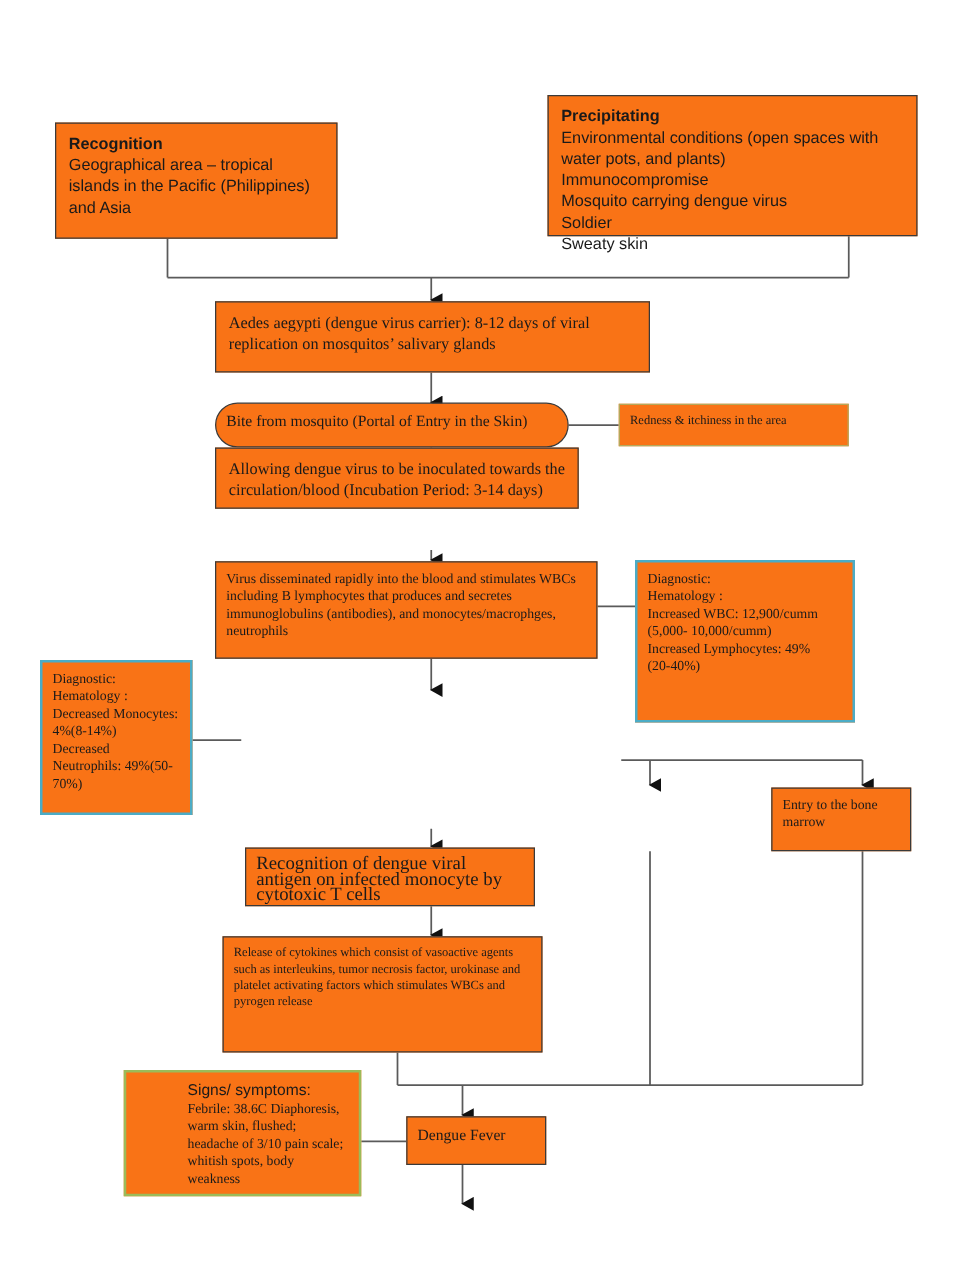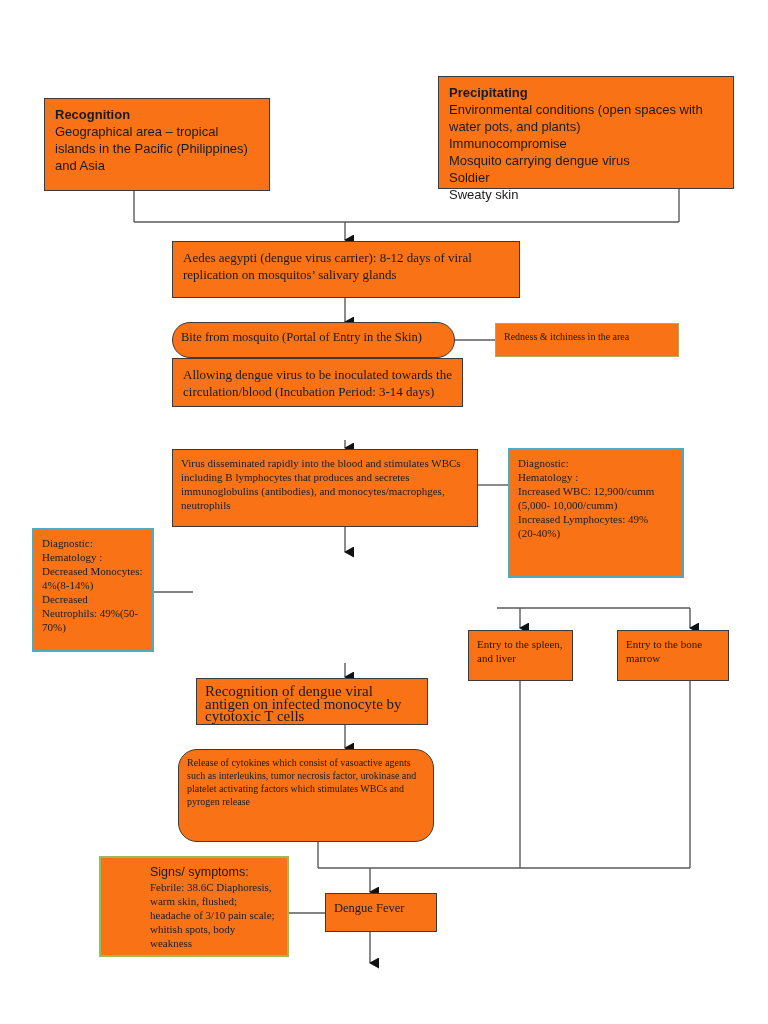--- a/index.html
+++ b/index.html
@@ -158,39 +158,34 @@
   <div class="box teal serif" style="left:32px;top:528px;width:122px;height:124px;">
     <div class="padsm t11">
       <span class="txt" style="white-space:pre-line;">Diagnostic:
 Hematology :
 Decreased Monocytes: 4%(8-14%)
 Decreased Neutrophils: 49%(50-70%)</span>
     </div>
   </div>
 
 
-  <div class="box serif" style="left:468px;top:630px;width:105px;height:51px;">
-    <div class="padsm t11">
-      <span class="txt">Entry to the spleen, and liver</span>
-    </div>
-  </div>
 
   <div class="box serif" style="left:617px;top:630px;width:112px;height:51px;">
     <div class="padsm t11">
       <span class="txt">Entry to the bone marrow</span>
     </div>
   </div>
 
   <div class="box serif" style="left:196px;top:678px;width:232px;height:47px;">
     <div class="padsm t95">
       <span class="txt">Recognition of dengue viral antigen on infected monocyte by cytotoxic T cells</span>
     </div>
   </div>
 
-  <div class="box serif" style="left:178px;top:749px;width:256px;height:93px;border-radius:19px;">
+  <div class="box serif" style="left:178px;top:749px;width:256px;height:93px;">
     <div class="padsm t10">
       <span class="txt">Release of cytokines which consist of   vasoactive agents such as interleukins, tumor necrosis factor, urokinase and platelet activating factors which stimulates WBCs and pyrogen release</span>
     </div>
   </div>
 
   <div class="box green" style="left:99px;top:856px;width:190px;height:101px;">
     <div class="padsm">
       <span class="txt sans t12">Signs/ symptoms:</span>
       <span class="txt serif t11">Febrile: 38.6C
 Diaphoresis, warm skin, flushed; headache of 3/10 pain scale; whitish spots, body weakness</span>

